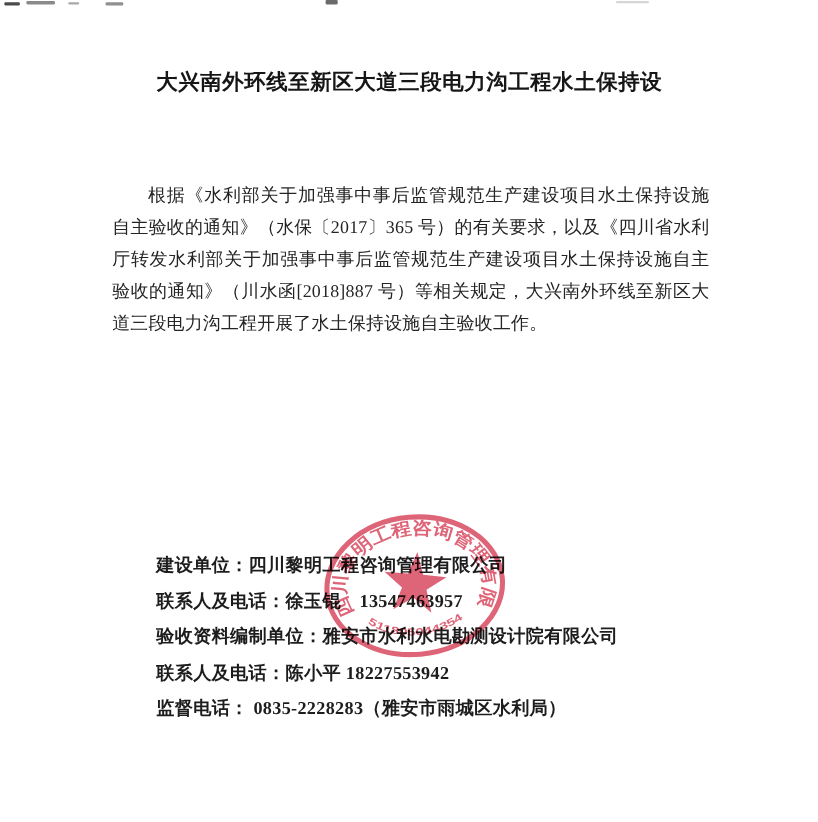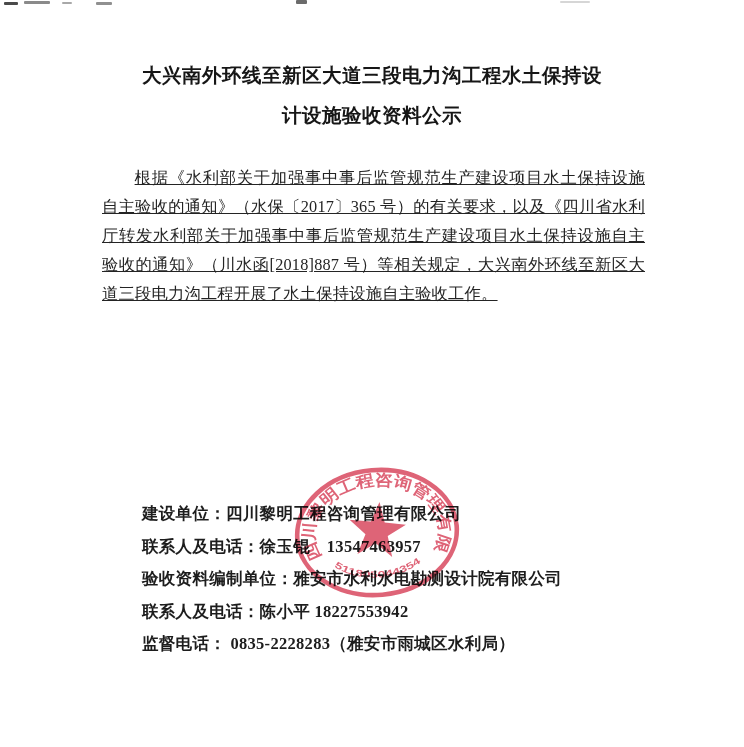--- a/index.html
+++ b/index.html
@@ -41,21 +41,20 @@
     letter-spacing: 0.5px;
     font-family: Liberation Serif, serif;
   }
   .title .t-line { display: block; }
 
   .body-text {
     position: absolute;
     left: 102px;
     top: 163px;
     width: 543px;
-    text-decoration: underline;
   }
   .body-text p {
     margin: 0;
     font-size: 16.3px;
     line-height: 29px;
     text-align: justify;
     text-indent: 2em;
     letter-spacing: 0.2px;
   }
 
@@ -104,21 +103,20 @@
 
   <div class="artifact a1"></div>
   <div class="artifact a2"></div>
   <div class="artifact a3"></div>
   <div class="artifact a4"></div>
   <div class="artifact a5"></div>
   <div class="artifact a6"></div>
 
   <h1 class="title">
     <span class="t-line">大兴南外环线至新区大道三段电力沟工程水土保持设</span>
-    <span class="t-line">计设施验收资料公示</span>
   </h1>
 
   <div class="body-text">
     <p>根据《水利部关于加强事中事后监管规范生产建设项目水土保持设施自主验收的通知》（水保〔2017〕365 号）的有关要求，以及《四川省水利厅转发水利部关于加强事中事后监管规范生产建设项目水土保持设施自主验收的通知》（川水函[2018]887 号）等相关规定，大兴南外环线至新区大道三段电力沟工程开展了水土保持设施自主验收工作。</p>
   </div>
 
   <div class="contact">
     <div class="contact-line">建设单位：四川黎明工程咨询管理有限公司</div>
     <div class="contact-line">联系人及电话：徐玉锟　13547463957</div>
     <div class="contact-line">验收资料编制单位：雅安市水利水电勘测设计院有限公司</div>

